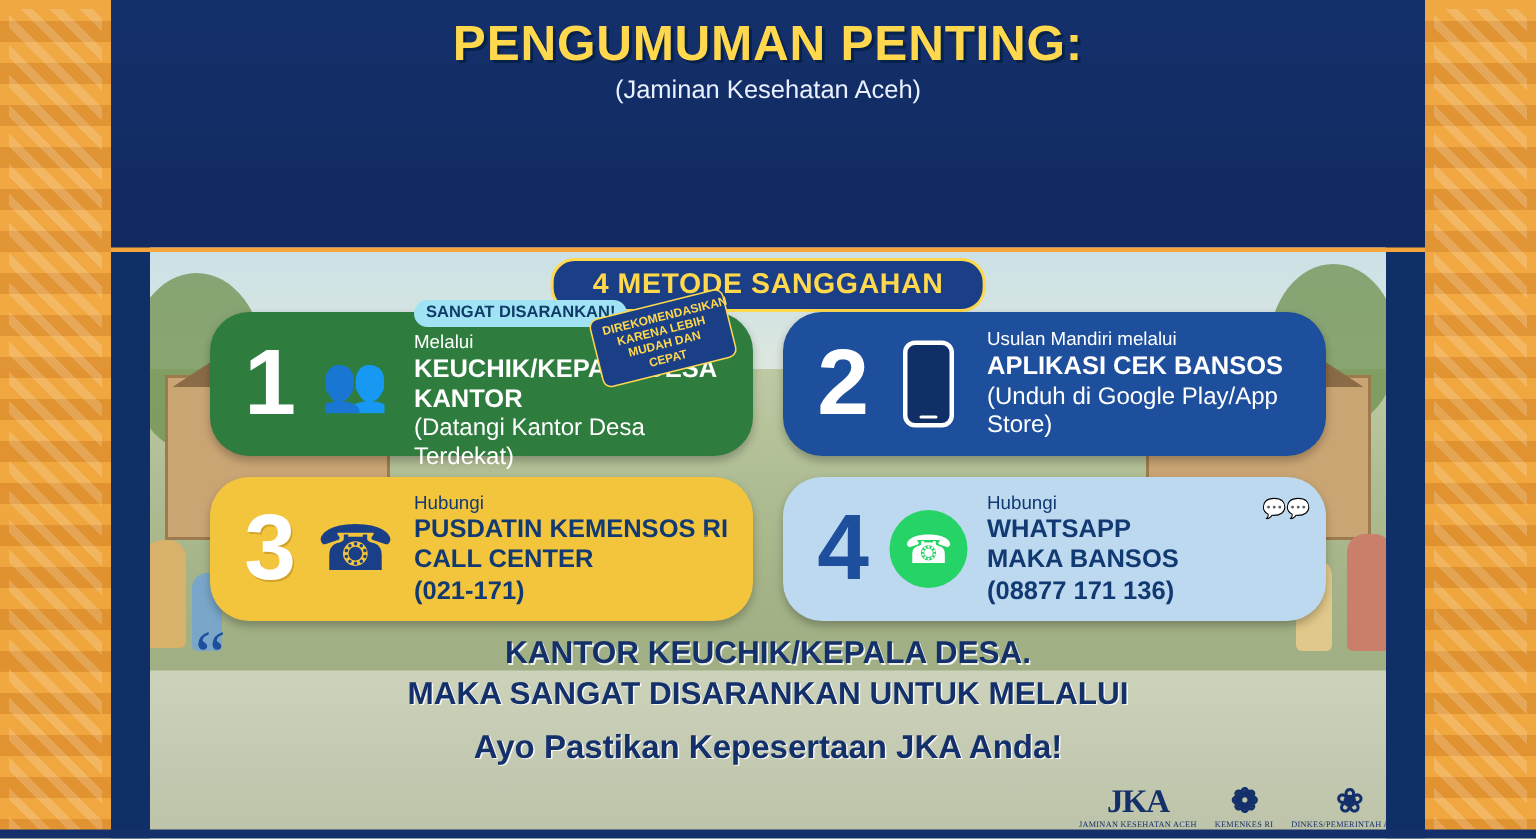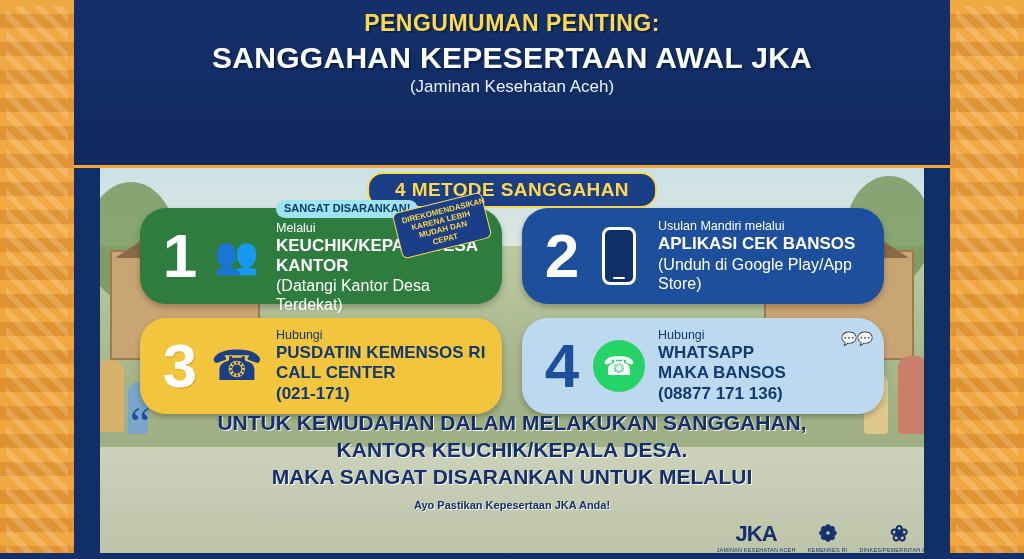--- a/index.html
+++ b/index.html
@@ -48,21 +48,21 @@
 
   
   .header {
     position: absolute; left: 74px; right: 74px; top: 0; height: 168px;
     background: linear-gradient(180deg,#14306b 0%, #112a5f 100%);
     border-bottom: 3px solid #f4a63a;
     padding: 10px 40px 0;
     text-align: center;
     color: #fff;
   }
-  .h-line1 { font-size: 23px; font-weight: bold; letter-spacing: .5px; color:#ffd84d;
+  .h-line1 { font-size: 33px; font-weight: bold; letter-spacing: .5px; color:#ffd84d;
      text-shadow: 2px 2px 0 #07224a; }
   .h-line2 { font-size: 30px; font-weight: bold; margin-top: 4px; color:#ffffff;
      text-shadow: 2px 2px 0 #07224a; letter-spacing:.3px; }
   .h-line3 { font-size: 17px; margin-top: 2px; color:#e9f0ff; }
   .h-sub { margin-top: 12px; font-size: 17px; line-height: 1.45; color:#ffffff; }
   .h-sub .hl { color:#ffd84d; font-weight:bold; }
 
   
   .methods-title {
     position:absolute; left:50%; transform:translateX(-50%); top:172px;
@@ -125,30 +125,30 @@
   }
   .bubbles { position:absolute; right:10px; top:14px; color:#9fbcd8; font-size:13px; line-height:1;}
   .mtg { font-size:36px; line-height:1; }
 
   
   .footer {
     position:absolute; left:130px; right:130px; bottom:48px; text-align:center;
   }
   .f1 { font-size:21px; font-weight:bold; color:#14306b; line-height:1.28;
     text-shadow: 1px 1px 0 rgba(255,255,255,.85); }
-  .f2 { margin-top:8px; font-size:11px; font-weight:bold; color:#14306b;
+  .f2 { margin-top:8px; font-size:22px; font-weight:bold; color:#14306b;
     text-shadow: 1px 1px 0 rgba(255,255,255,.85); }
   .quote {
     position:absolute; left:0; top:-2px; font-size:46px; color:#1d4f9c; line-height:.7;
     font-family:"Liberation Serif", serif;
   }
 
   
   .logos {
-    position:absolute; right:86px; bottom:6px; display:flex; align-items:center; gap:12px;
+    position:absolute; right:86px; bottom:6px; display:flex; align-items:center; gap:12px;font-family:Liberation Serif, serif;
   }
   .logo { text-align:center; color:#14306b; }
   .logo .mark { font-size:22px; font-weight:bold; letter-spacing:-1px; color:#14306b; }
   .logo .cap { font-size:5.5px; letter-spacing:.2px; }
   .leafmark { font-size:22px; color:#2f7d3e; }
   .bottom-bar {
     position:absolute; left:0; right:0; bottom:0; height:6px; background:#14306b;
   }
 </style>
 </head>
@@ -170,21 +170,20 @@
   <div class="person" style="right:96px;top:356px;width:30px;height:78px;background:#c97f6a;"></div>
   <div class="person" style="right:136px;top:372px;width:24px;height:62px;background:#e0c88a;"></div>
 
   <div class="ornament left"></div>
   <div class="ornament right"></div>
   <div class="orn-inner left"></div>
   <div class="orn-inner right"></div>
 
   <div class="header">
     <div class="h-line1">PENGUMUMAN PENTING:</div>
-    <div class="h-line2">SANGGAHAN KEPESERTAAN AWAL JKA</div>
     <div class="h-line3">(Jaminan Kesehatan Aceh)</div>
   </div>
 
   <div class="methods-title">4 METODE SANGGAHAN</div>
 
   <div class="grid">
 
     <div class="card c1">
       <div class="num">1</div>
       <div class="icon-box">
@@ -237,21 +236,20 @@
         <div class="t-big">MAKA BANSOS</div>
         <div class="t-big">(08877 171 136)</div>
       </div>
       <div class="bubbles">💬💬</div>
     </div>
 
   </div>
 
   <div class="footer">
     <span class="quote">“</span>
-    <div class="f1">UNTUK KEMUDAHAN DALAM MELAKUKAN SANGGAHAN,</div>
     <div class="f1">KANTOR KEUCHIK/KEPALA DESA.</div>
     <div class="f1">MAKA SANGAT DISARANKAN UNTUK MELALUI</div>
     <div class="f2">Ayo Pastikan Kepesertaan JKA Anda!</div>
   </div>
 
   <div class="logos">
     <div class="logo">
       <div class="mark">JKA</div>
       <div class="cap">JAMINAN KESEHATAN ACEH</div>
     </div>

